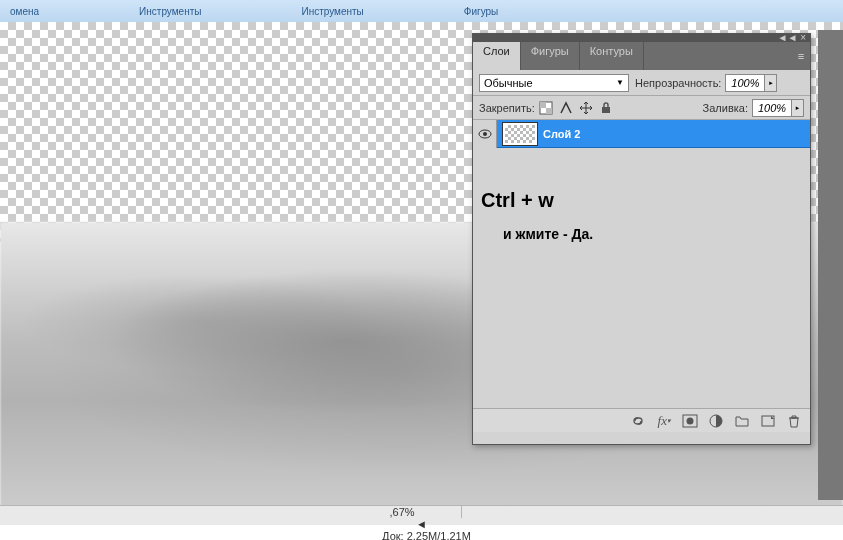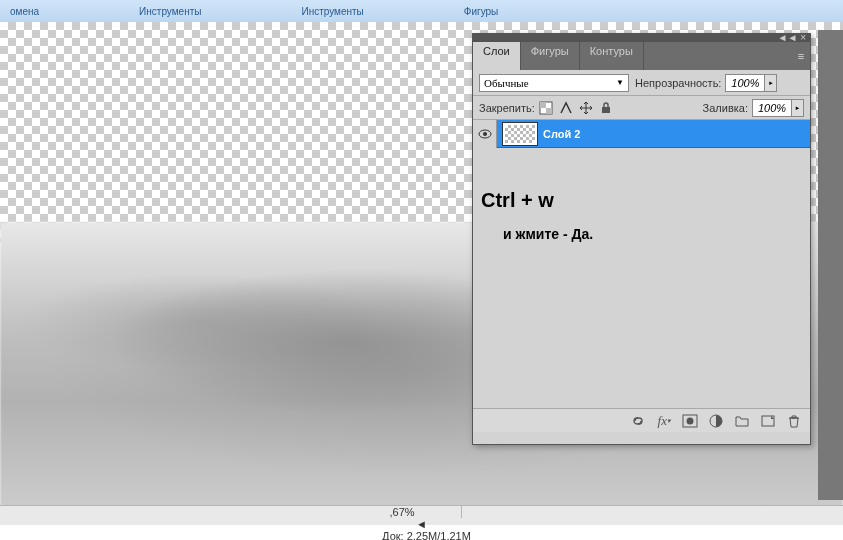--- a/index.html
+++ b/index.html
@@ -25,21 +25,21 @@
 .statusbar .doc { padding-left: 10px; flex: 0 0 140px; }
 .statusbar .tri { margin-left: 6px; }
 .panel { position: absolute; top: 33px; left: 472px; width: 339px; height: 412px; background: #d3d3d3; border: 1px solid #555; box-shadow: 2px 2px 6px rgba(0,0,0,0.3); }
 .panel-header { height: 8px; background: #535353; position: relative; }
 .panel-header .close-btns { position: absolute; right: 4px; top: -2px; color: #ccc; font-size: 10px; }
 .tabs { display: flex; background: #6d6d6d; height: 28px; }
 .tabs .tab { padding: 3px 10px; color: #ccc; font-size: 11px; border-right: 1px solid #555; cursor: default; }
 .tabs .tab.active { background: #d3d3d3; color: #222; }
 .tabs .menu-tri { margin-left: auto; width: 18px; display: flex; align-items: center; justify-content: center; color: #ddd; }
 .row1 { display: flex; align-items: center; height: 26px; padding: 0 6px; border-bottom: 1px solid #a8a8a8; }
-.blend-select { width: 150px; height: 18px; background: #fff; border: 1px solid #888; display: flex; align-items: center; padding: 0 4px; justify-content: space-between; font-family: Liberation Serif, serif; }
+.blend-select { width: 150px; height: 18px; background: #fff; border: 1px solid #888; display: flex; align-items: center; padding: 0 4px; justify-content: space-between; }
 .blend-select .tri { font-size: 8px; }
 .lbl { margin-left: 6px; color: #333; }
 .val-box { width: 40px; height: 18px; background: #fff; border: 1px solid #888; display: inline-flex; align-items: center; justify-content: center; margin-left: 4px; font-style: italic; }
 .val-tri { width: 12px; height: 18px; background: #ddd; border: 1px solid #888; border-left: none; display: inline-flex; align-items: center; justify-content: center; font-size: 7px; }
 .row2 { display: flex; align-items: center; height: 24px; padding: 0 6px; border-bottom: 1px solid #a8a8a8; }
 .lock-icons { display: flex; gap: 6px; margin-left: 4px; }
 .lock-icons span { width: 14px; height: 14px; display: inline-block; }
 .row2 .spacer { flex: 1; }
 .layer-row { display: flex; align-items: center; height: 28px; background: #2e8fef; color: #fff; border-bottom: 1px solid #1a6bc0; }
 .eye-cell { width: 24px; height: 28px; background: #d3d3d3; border-right: 1px solid #999; display: flex; align-items: center; justify-content: center; }

